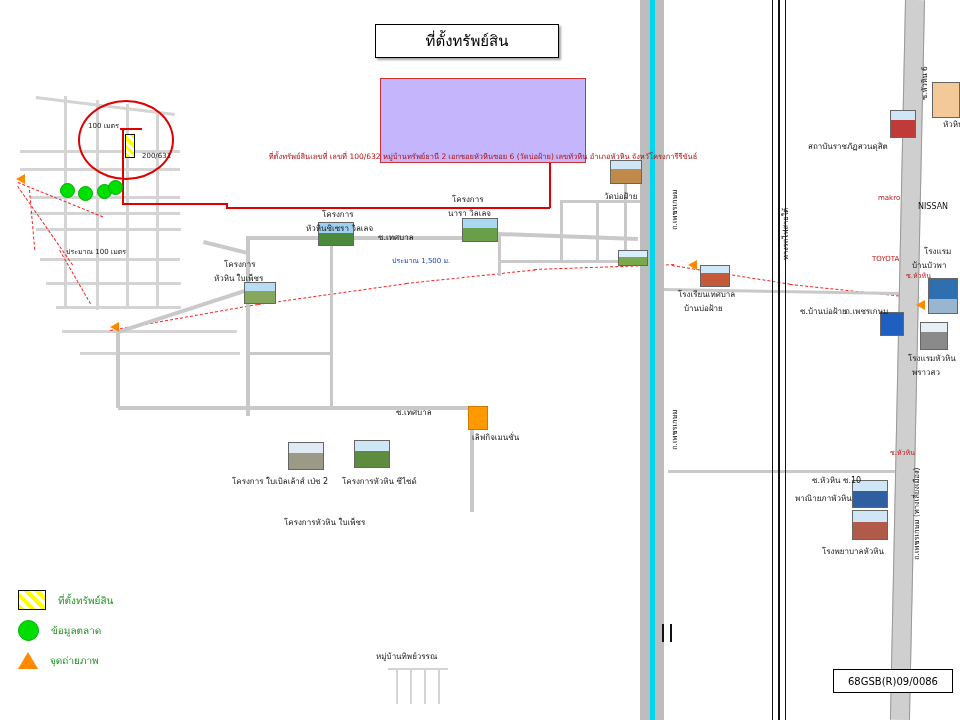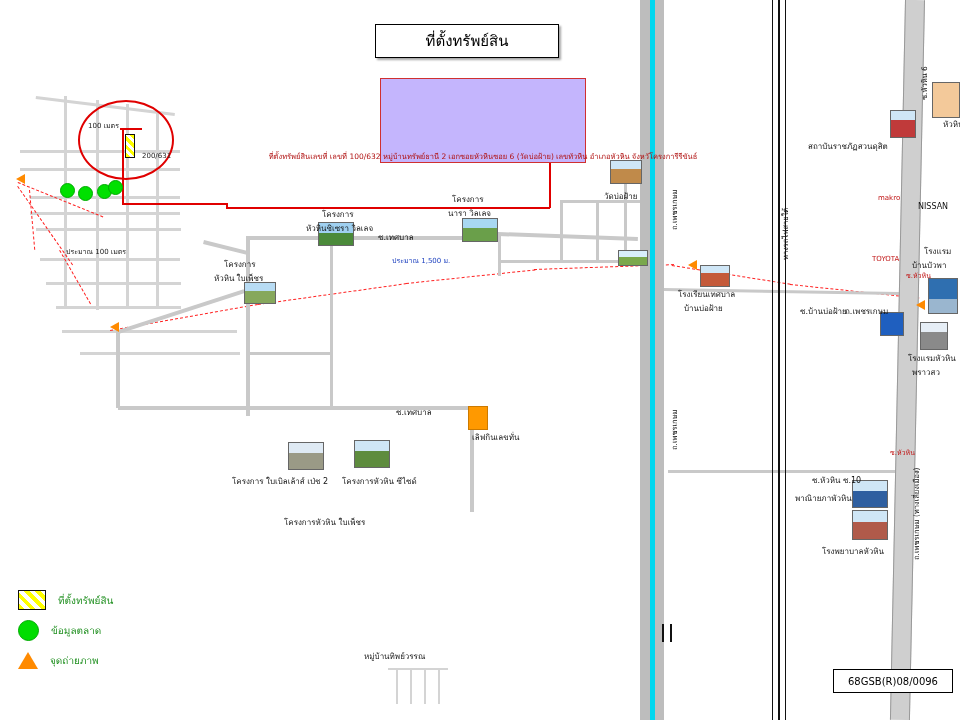--- a/index.html
+++ b/index.html
@@ -224,36 +224,36 @@
       <div class="lbl" style="left: 448px; top: 207px;">นารา วิลเลจ</div>
       <div class="lbl" style="left: 224px; top: 258px;">โครงการ</div>
       <div class="lbl" style="left: 214px; top: 272px; font-family: Liberation Serif, serif;">หัวหิน ใบเพ็ชร</div>
       <div class="lbl" style="left: 378px; top: 231px;">ซ.เทศบาล</div>
       <div class="lbl" style="left: 396px; top: 406px;">ซ.เทศบาล</div>
       <div class="lbl" style="left: 604px; top: 190px;">วัดบ่อฝ้าย</div>
       <div class="lbl" style="left: 678px; top: 288px;">โรงเรียนเทศบาล</div>
       <div class="lbl" style="left: 684px; top: 302px;">บ้านบ่อฝ้าย</div>
       <div class="lbl" style="left: 800px; top: 305px;">ซ.บ้านบ่อฝ้าย</div>
       <div class="lbl" style="left: 845px; top: 305px;">ถ.เพชรเกษม</div>
-      <div class="lbl" style="left: 472px; top: 431px;">เลิฟกินเลขทั่น</div>
+      <div class="lbl" style="left: 472px; top: 431px;">เลิฟกิจเมนชั่น</div>
       <div class="lbl" style="left: 232px; top: 475px;">โครงการ ใบเบิลเล้าส์ เป่ช 2</div>
       <div class="lbl" style="left: 342px; top: 475px;">โครงการหัวหิน ซีไซด์</div>
       <div class="lbl" style="left: 284px; top: 516px;">โครงการหัวหิน ใบเพ็ชร</div>
       <div class="lbl" style="left: 812px; top: 474px;">ซ.หัวหิน ซ.10</div>
       <div class="lbl" style="left: 795px; top: 492px;">พาณิายภาพัวหิน</div>
       <div class="lbl" style="left: 822px; top: 545px;">โรงพยาบาลหัวหิน</div>
       <div class="lbl" style="left: 808px; top: 140px;">สถาบันราชภัฏสวนดุสิต</div>
       <div class="lbl-red" style="left: 878px; top: 194px;">makro</div>
       <div class="lbl" style="left: 918px; top: 202px;">NISSAN</div>
       <div class="lbl-red" style="left: 872px; top: 255px;">TOYOTA</div>
       <div class="lbl" style="left: 915px; top: 245px; margin-left: 9px;">โรงแรม</div>
       <div class="lbl" style="left: 912px; top: 259px;">บ้านบัวพา</div>
       <div class="lbl" style="left: 908px; top: 352px;">โรงแรมหัวหิน</div>
       <div class="lbl" style="left: 912px; top: 366px;">พราวสว</div>
-      <div class="lbl" style="left: 364px; top: 650px;">หมู่บ้านทิพย์วรรณ</div>
+      <div class="lbl" style="left: 376px; top: 650px;">หมู่บ้านทิพย์วรรณ</div>
       <div class="lbl-vert" style="left: 668px; top: 230px;">ถ.เพชรเกษม</div>
       <div class="lbl-vert" style="left: 668px; top: 450px;">ถ.เพชรเกษม</div>
       <div class="lbl-vert" style="left: 779px; top: 260px;">ทางรถไฟสายใต้</div>
       <div class="lbl-vert" style="left: 910px; top: 560px;">ถ.เพชรเกษม (ทางเลี่ยงเมือง)</div>
       <div class="lbl-vert" style="left: 918px; top: 100px;">ซ.หัวหิน 6</div>
       <div class="lbl-red" style="left: 890px; top: 447px;">ซ.หัวหิน</div>
       <div class="lbl-red" style="left: 906px; top: 270px;">ซ.หัวหิน</div>
       <div class="lbl" style="left: 943px; top: 118px;">หัวหิน</div>
     </div>
 
@@ -273,15 +273,15 @@
     <div class="legend-row">
       <div class="sw-dot"></div>
       <div class="legend-text">ข้อมูลตลาด</div>
     </div>
     <div class="legend-row">
       <div class="sw-tri"></div>
       <div class="legend-text">จุดถ่ายภาพ</div>
     </div>
   </div>
 
-  <div class="code-box">68GSB(R)08/0096</div>
+  <div class="code-box">68GSB(R)09/0086</div>
 
 </div>
 
 </body></html>

